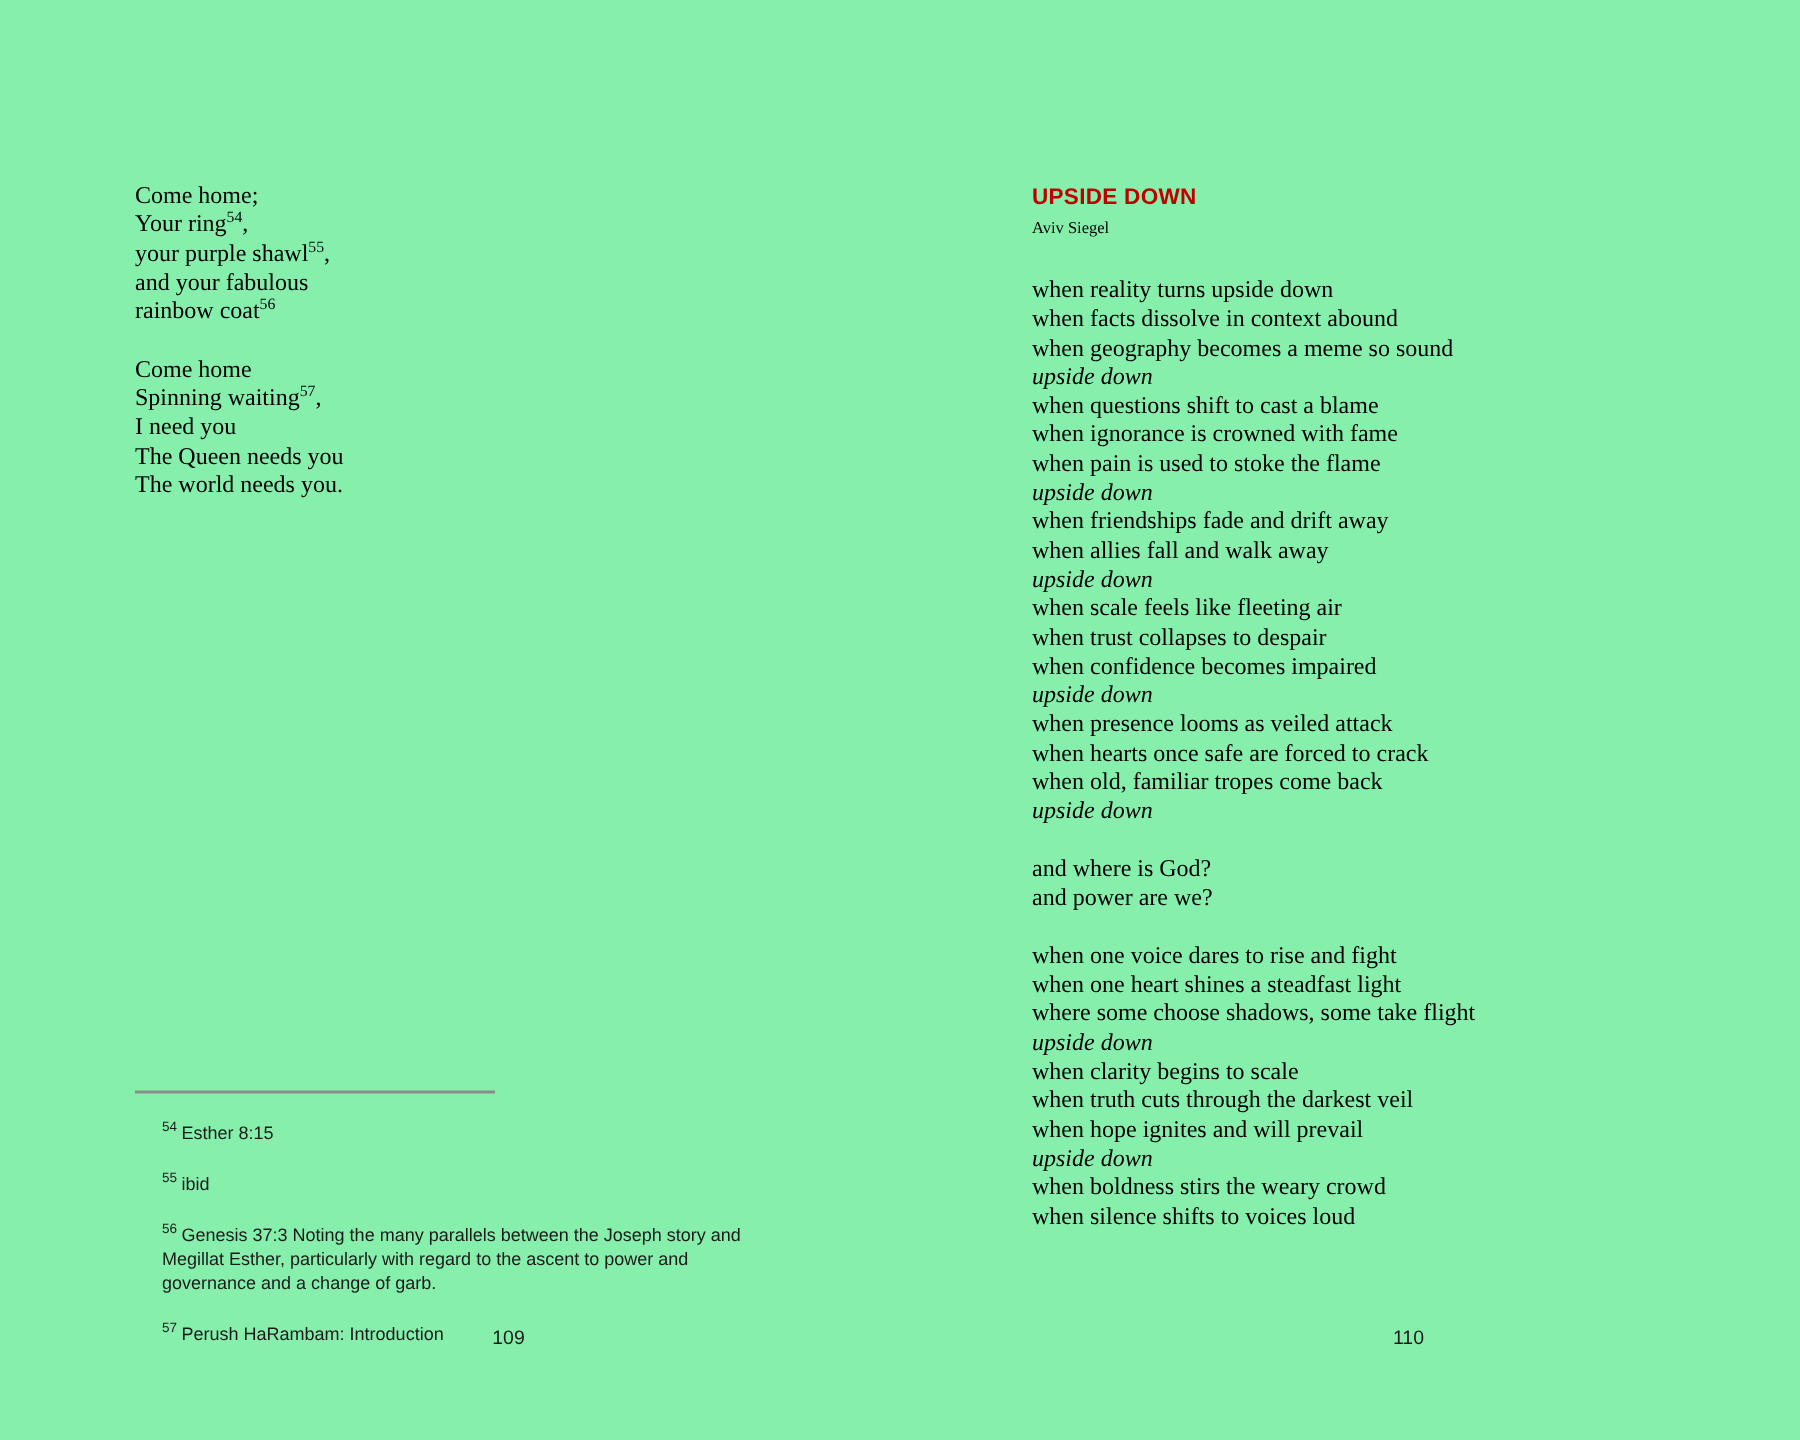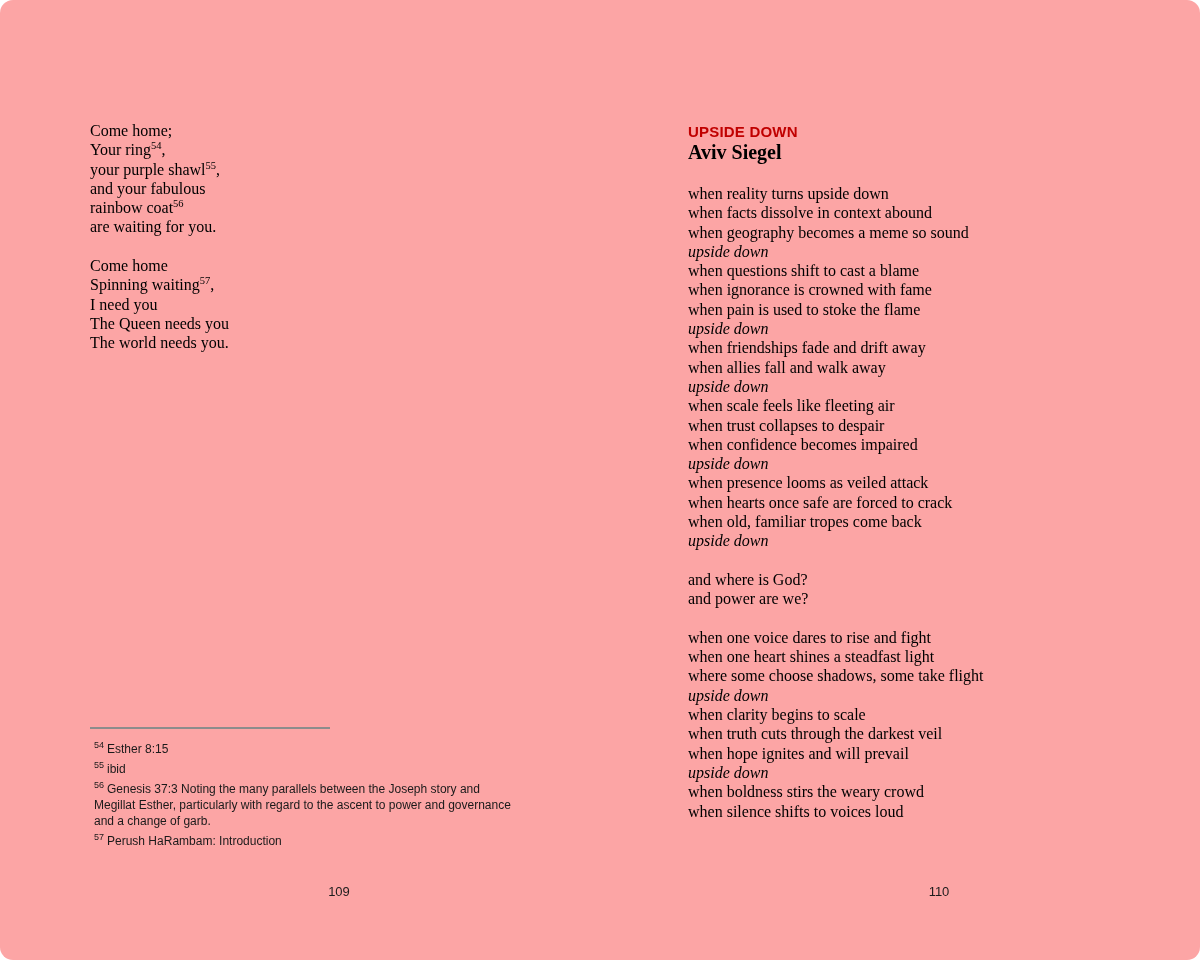--- a/index.html
+++ b/index.html
@@ -1,24 +1,23 @@
 <!DOCTYPE html>
 <html><head>
 <meta charset="utf-8">
 <style>
   html, body { margin: 0; padding: 0; background: #ffffff; }
   .spread {
     position: relative;
     width: 1200px;
     height: 960px;
-    background: #fca5a5;
+    background: #86efac;
     overflow: hidden;
     font-family: "Liberation Serif", serif;
     color: #000000;
-    border-radius: 13px;
   }
 
   
   .poem { font-size: 16px; line-height: 19.3px; }
   .line { min-height: 19.3px; white-space: nowrap; }
   .line[data-kind="refrain"] { font-style: italic; }
   .line[data-kind="blank"] { white-space: normal; }
   sup.fn-ref {
     font-size: 10.5px;
     line-height: 0;
@@ -43,21 +42,21 @@
     font-family: "Liberation Sans", sans-serif;
     font-size: 12px;
     line-height: 16px;
     color: #1a1a1a;
   }
   .fn-separator {
     width: 240px;
     border-top: 2px solid #8c8c8c;
     margin-bottom: 12px;
   }
-  .footnote { margin: 4px; }
+  .footnote { margin: 18px; }
   sup.fn-num {
     font-size: 9px;
     line-height: 0;
     vertical-align: super;
     margin-right: 3px;
   }
 
   
   .page-right {
     position: absolute;
@@ -66,24 +65,23 @@
     width: 330px;
   }
   .poem-title {
     font-family: "Liberation Sans", sans-serif;
     font-weight: bold;
     font-size: 15px;
     line-height: 20px;
     letter-spacing: 0.2px;
   }
   .poem-author {
-    font-size: 20px;
+    font-size: 11px;
     line-height: 20px;
     margin-bottom: 22px;
-    font-weight: bold;
   }
 
   
   .page-num {
     position: absolute;
     top: 884px;
     width: 600px;
     text-align: center;
     font-family: "Liberation Sans", sans-serif;
     font-size: 13px;
@@ -98,21 +96,20 @@
 
 <div class="spread">
 
   <div class="page-left-poem poem">
 
   <div class="line"><span>Come home;</span><sup class="fn-ref"></sup><span></span></div>
       <div class="line"><span>Your ring</span><sup class="fn-ref">54</sup><span>,</span></div>
       <div class="line"><span>your purple shawl</span><sup class="fn-ref">55</sup><span>,</span></div>
       <div class="line"><span>and your fabulous</span><sup class="fn-ref"></sup><span></span></div>
       <div class="line"><span>rainbow coat</span><sup class="fn-ref">56</sup><span></span></div>
-      <div class="line"><span>are waiting for you.</span><sup class="fn-ref"></sup><span></span></div>
       <div class="line" data-kind="blank"><span></span><sup class="fn-ref"></sup><span></span></div>
       <div class="line"><span>Come home</span><sup class="fn-ref"></sup><span></span></div>
       <div class="line"><span>Spinning waiting</span><sup class="fn-ref">57</sup><span>,</span></div>
       <div class="line"><span>I need you</span><sup class="fn-ref"></sup><span></span></div>
       <div class="line"><span>The Queen needs you</span><sup class="fn-ref"></sup><span></span></div>
       <div class="line"><span>The world needs you.</span><sup class="fn-ref"></sup><span></span></div>
     </div>
 
   <div class="footnotes">
     <div class="fn-separator"></div>

